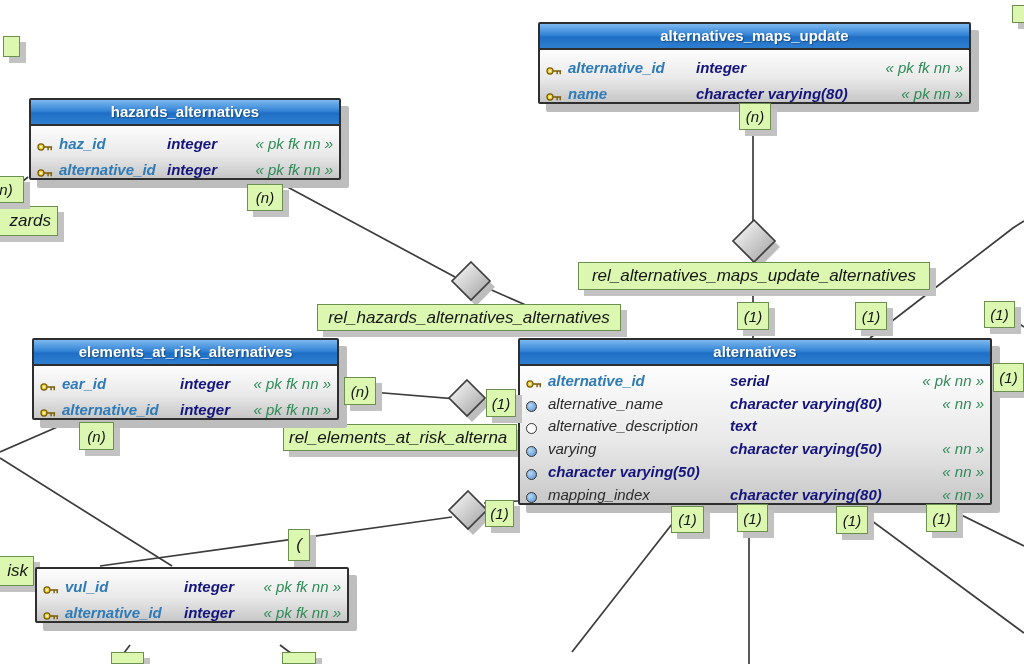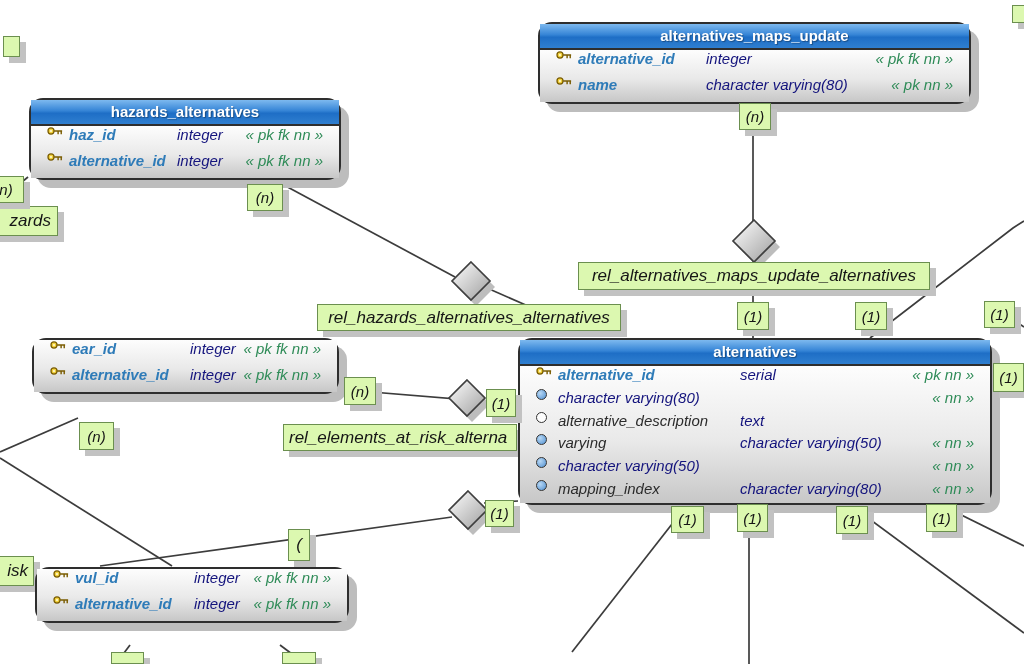--- a/index.html
+++ b/index.html
@@ -1,34 +1,34 @@
 <!DOCTYPE html>
 <html><head>
 <meta charset="utf-8">
 <style>
   html,body{margin:0;padding:0;background:#fff;}
   #canvas{position:relative;width:1024px;height:664px;overflow:hidden;background:#ffffff;
           font-family:"Liberation Sans",sans-serif;}
   svg.wires{position:absolute;left:0;top:0;z-index:1;}
   
-  .db-table{position:absolute;z-index:3;border:2px solid #2e2e2e;border-radius:14px;
+  .db-table{position:absolute;z-index:3;border:2px solid #2e2e2e;border-radius:2px;
             box-shadow:8px 8px 0 #bdbdbd;background:#e8e8e8;}
   .tbl-title{height:24px;line-height:24px;text-align:center;font-weight:bold;font-size:15px;
              color:#ffffff;background:linear-gradient(#7db9ef 0%,#3584d6 45%,#1e6ec6 55%,#2f7fd0 100%);
              border-bottom:2px solid #2e2e2e;text-shadow:1px 1px 1px rgba(0,0,0,.35);}
   .tbl-body{background:linear-gradient(#fdfdfd 0%,#e9e9e9 55%,#c7c7c7 100%);}
-  .tbl-row{display:flex;align-items:flex-start;height:26px;padding:0 16px;font-size:15px;font-style:italic;}
+  .tbl-row{display:flex;align-items:flex-end;height:26px;padding:0 6px;font-size:15px;font-style:italic;}
   .rows6 .tbl-row{height:22.8px;}
   .col-icon{flex:0 0 22px;display:flex;align-items:center;}
   .circle-filled,.circle-empty{width:11px;height:11px;border-radius:50%;border:1.2px solid #333;box-sizing:border-box;}
   .circle-filled{background:radial-gradient(circle at 35% 35%,#b8d8f5,#4f8fd0);}
   .circle-empty{background:#fdfdfd;}
   .col-name{flex:0 0 var(--name-w);font-weight:bold;color:#2e7bb8;white-space:nowrap;overflow:hidden;}
   .col-name.plain{font-weight:normal;color:#2b2b2b;}
-  .col-type{flex:1 1 auto;font-weight:normal;color:#14147d;white-space:nowrap;}
+  .col-type{flex:1 1 auto;font-weight:bold;color:#14147d;white-space:nowrap;}
   .col-constraint{text-align:right;color:#2e8b57;white-space:nowrap;padding-left:4px;}
   
   .glabel,.chip{position:absolute;box-sizing:border-box;background:#dcf8b0;border:1.5px solid #6b8f4f;
         box-shadow:6px 6px 0 #c2c2c2;color:#161616;font-style:italic;display:flex;
         align-items:center;justify-content:center;white-space:nowrap;overflow:hidden;}
   .glabel{z-index:2;font-size:17px;}
   .chip{z-index:4;font-size:15px;}
 </style>
 </head>
 <body>
@@ -137,20 +137,21 @@
               <path d="M8 5 L17 5 M12.5 5 L12.5 8.6 M16 5 L16 8.6" stroke="#7a5c00" stroke-width="1.6" fill="none"></path>
             </svg>
           </span>
           <span class="col-name">alternative_id</span>
           <span class="col-type">integer</span>
           <span class="col-constraint">« pk fk nn »</span>
         </div>
       </div>
   </div>
   <div class="db-table" style="left:32px;top:338px;width:303px;--name-w:118px">
+    <div class="tbl-title">elements_at_risk_alternatives</div>
     <div class="tbl-body">
         <div class="tbl-row">
           <span class="col-icon">
             <svg width="16" height="10" viewBox="0 0 18 10">
               <circle cx="4.5" cy="5" r="3.4" fill="#f2d23c" stroke="#7a5c00" stroke-width="1.4"></circle>
               <circle cx="4.5" cy="5" r="1.1" fill="#fffbe6"></circle>
               <path d="M8 5 L17 5 M12.5 5 L12.5 8.6 M16 5 L16 8.6" stroke="#7a5c00" stroke-width="1.6" fill="none"></path>
             </svg>
           </span>
           <span class="col-name">ear_id</span>
@@ -183,20 +184,21 @@
             </svg>
           </span>
           <span class="col-name">alternative_id</span>
           <span class="col-type">serial</span>
           <span class="col-constraint">« pk nn »</span>
         </div>
         <div class="tbl-row">
           <span class="col-icon">
             <span class="circle-filled"></span>
           </span>
+          <span class="col-name plain">alternative_name</span>
           <span class="col-type">character varying(80)</span>
           <span class="col-constraint">« nn »</span>
         </div>
         <div class="tbl-row">
           <span class="col-icon">
             <span class="circle-empty"></span>
           </span>
           <span class="col-name plain">alternative_description</span>
           <span class="col-type">text</span>
           <span class="col-constraint"></span>

